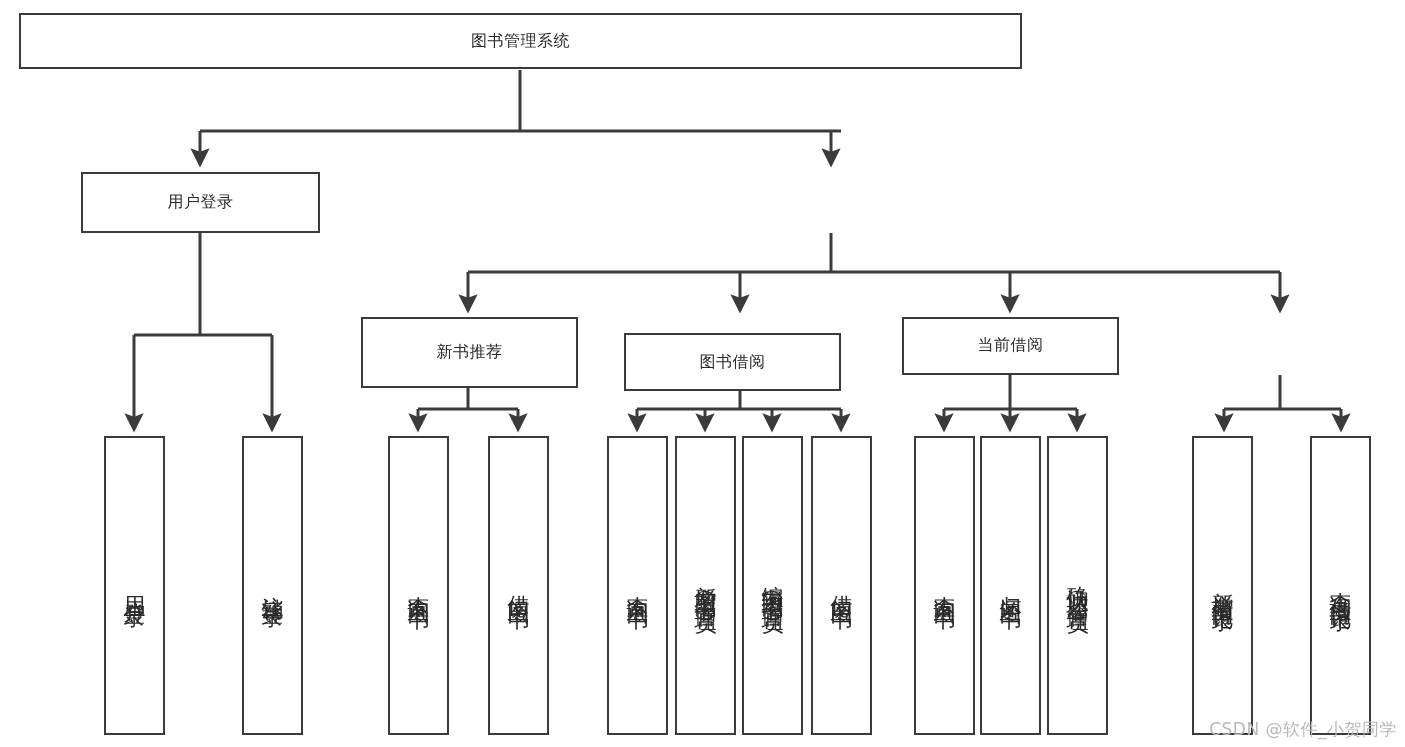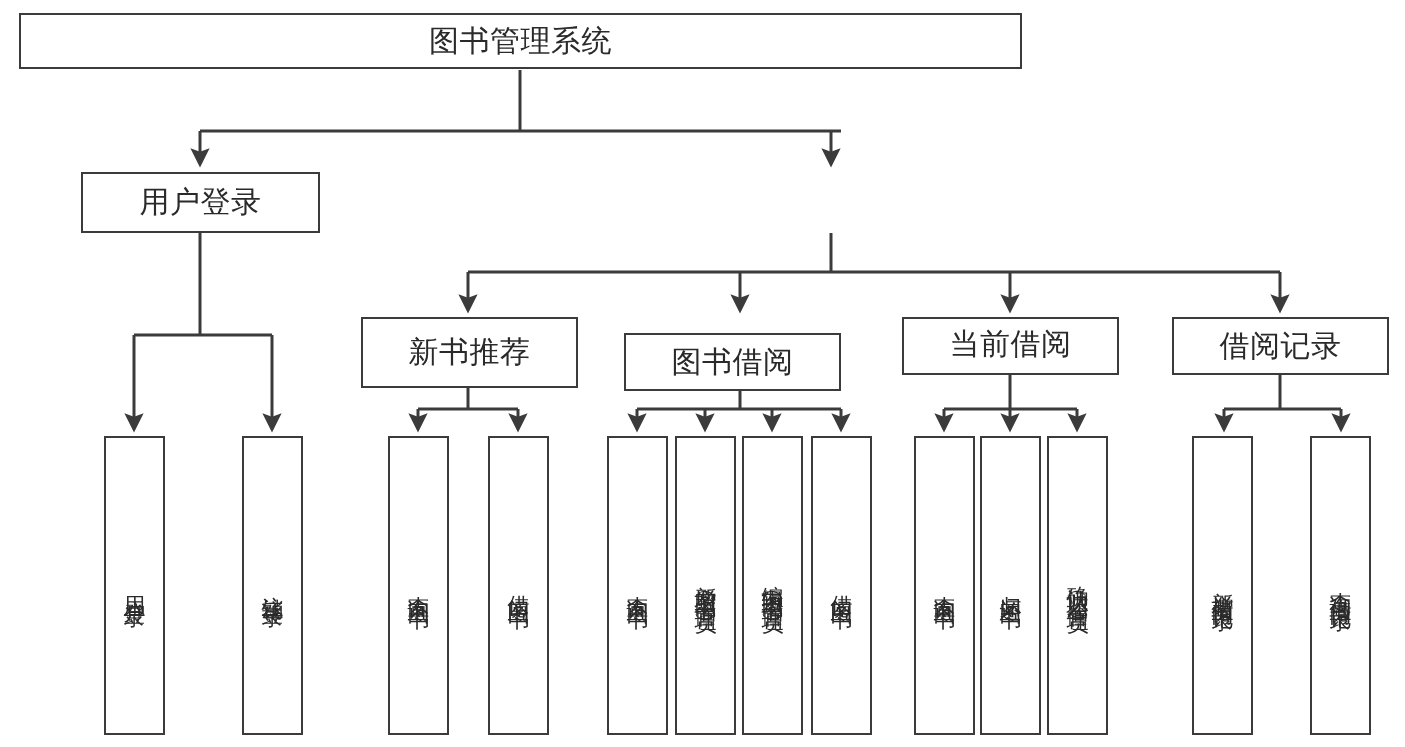--- a/index.html
+++ b/index.html
@@ -38,21 +38,21 @@
     z-index: 2;
   }
   .node-label {
     display: block;
     text-align: center;
     line-height: 1.16;
     letter-spacing: 0.5px;
     white-space: pre;
   }
   .node.horizontal .node-label {
-    font-size: 30px;
+    font-size: 16px;
   }
   .node.vertical {
     align-items: center;
     justify-content: center;
   }
   .node.vertical .node-label {
     writing-mode: vertical-rl;
     text-orientation: upright;
     font-size: 22px;
     letter-spacing: 4px;
@@ -135,23 +135,20 @@
 
   <div class="node horizontal" style="left:361px; top:317px; width:217px; height:71px;">
     <span class="node-label">新书推荐</span>
   </div>
   <div class="node horizontal" style="left:624px; top:317px; width:217px; height:58px;margin-top:16px;">
     <span class="node-label">图书借阅</span>
   </div>
   <div class="node horizontal" style="left:902px; top:317px; width:217px; height:58px;font-family:Liberation Mono, monospace;">
     <span class="node-label">当前借阅</span>
   </div>
-  <div class="node horizontal" style="left:1172px; top:317px; width:217px; height:58px;">
-    <span class="node-label">借阅记录</span>
-  </div>
 
   <div class="node vertical" style="left:104px; top:436px; width:61px; height:299px;">
     <span class="node-label">用户登录</span>
   </div>
   <div class="node vertical" style="left:242px; top:436px; width:61px; height:299px;">
     <span class="node-label">注销登录</span>
   </div>
 
   <div class="node vertical" style="left:388px; top:436px; width:61px; height:299px;">
     <span class="node-label">查询图书</span>
@@ -183,14 +180,15 @@
     <span class="node-label">确认归还（管理员）</span>
   </div>
 
   <div class="node vertical" style="left:1192px; top:436px; width:61px; height:299px;">
     <span class="node-label">新增借阅记录</span>
   </div>
   <div class="node vertical" style="left:1310px; top:436px; width:61px; height:299px;">
     <span class="node-label">查询借阅记录</span>
   </div>
 
+  <div id="watermark">CSDN @软件_小贺同学</div>
 
 </div>
 
 </body></html>

